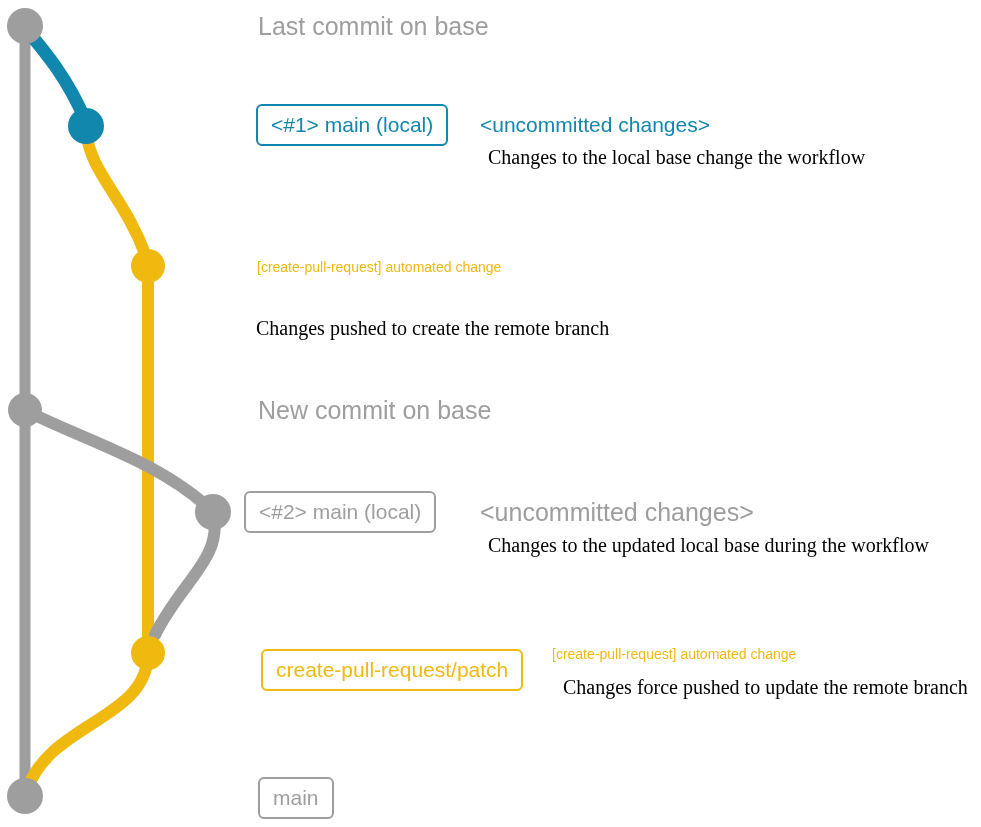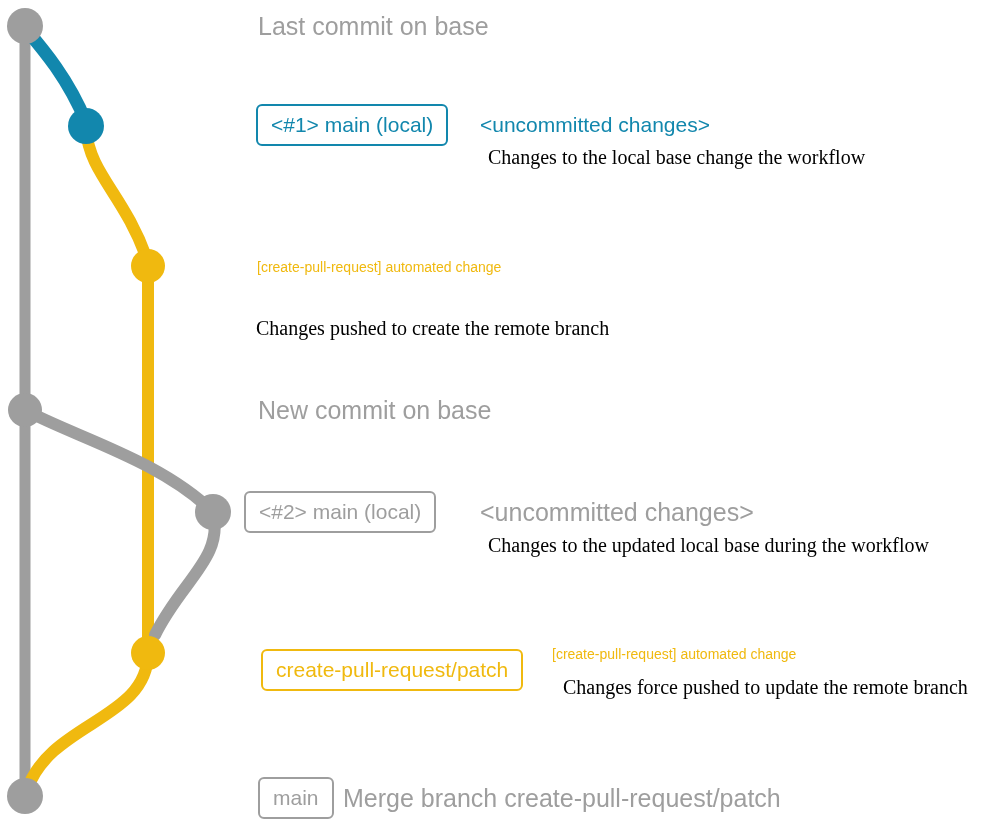--- a/index.html
+++ b/index.html
@@ -97,15 +97,14 @@
 
   <div class="abs branch-tag tag-gray" style="left:244px; top:491px;">&lt;#2&gt; main (local)</div>
   <div class="abs gray-label" style="left:480px; top:499px;">&lt;uncommitted changes&gt;</div>
   <div class="abs serif-note" style="left:488px; top:533px;">Changes to the updated local base during the workflow</div>
 
   <div class="abs branch-tag tag-yellow" style="left:261px; top:633px;margin-top:16px;">create-pull-request/patch</div>
   <div class="abs yellow-label" style="left:552px; top:641px;">[create-pull-request] automated change</div>
   <div class="abs serif-note" style="left:563px; top:675px;">Changes force pushed to update the remote branch</div>
 
   <div class="abs branch-tag tag-gray" style="left:258px; top:777px;">main</div>
-  <div class="abs gray-label" style="left:343px; top:785px;">Merge branch create-pull-request/patch</div>
 
 </div>
 
 </body></html>

